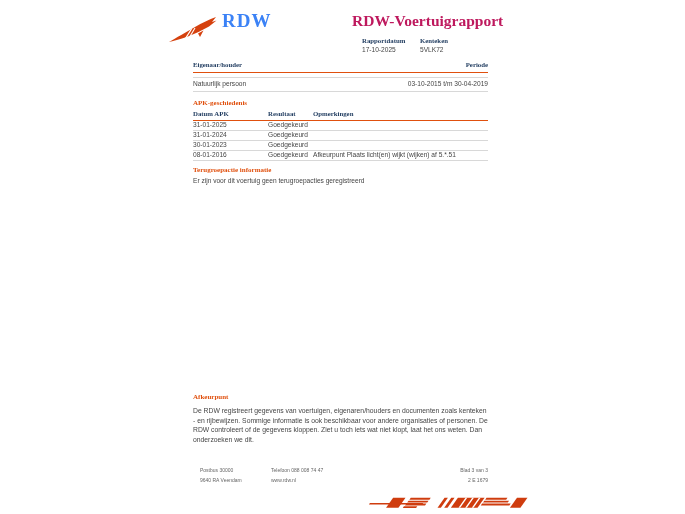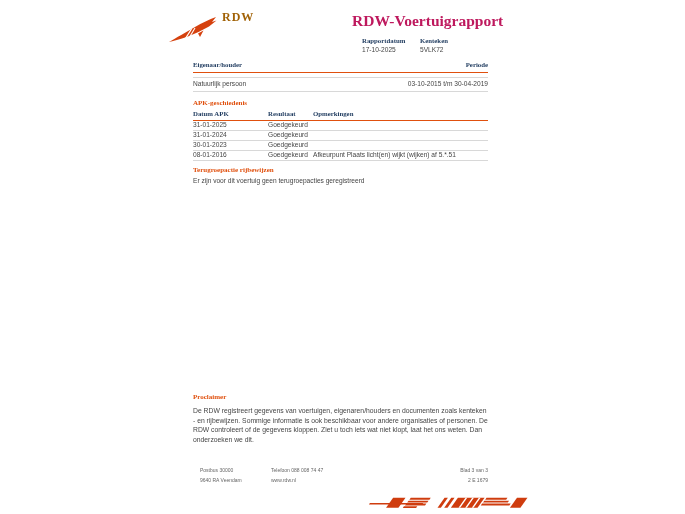--- a/index.html
+++ b/index.html
@@ -1,22 +1,22 @@
 <!DOCTYPE html>
 <html><head>
 <meta charset="utf-8">
 <style>
   html,body{margin:0;padding:0;background:#ffffff;}
   .canvas{position:relative;width:685px;height:514px;background:#ffffff;overflow:hidden;
           font-family:"Liberation Sans",sans-serif;color:#454545;}
   .abs{position:absolute;}
 
   
-  .wordmark{font-family:"Liberation Serif",serif;font-weight:bold;font-size:12px;
-            color:#a16207;letter-spacing:1px;line-height:1;}
+  .wordmark{font-family:"Liberation Serif",serif;font-weight:bold;font-size:19px;
+            color:#3b82f6;letter-spacing:1px;line-height:1;}
   .doc-title{font-family:"Liberation Serif",serif;font-weight:bold;font-size:15.5px;
              color:#be185d;line-height:1;}
   .meta{display:flex;gap:16px;}
   .meta-label{font-family:"Liberation Serif",serif;font-weight:bold;font-size:6.8px;color:#1e3a5e;}
   .meta-value{font-size:6.6px;color:#454545;margin-top:2px;}
 
   
   .sec-heading{font-family:"Liberation Serif",serif;font-weight:bold;font-size:7px;color:#e0500e;line-height:1;}
   .hdr-row{display:flex;justify-content:space-between;border-bottom:1px solid #e0500e;padding-bottom:3px;}
   .hdr-label{font-family:"Liberation Serif",serif;font-weight:bold;font-size:6.8px;color:#1e3a5e;line-height:1;}
@@ -93,26 +93,26 @@
       <span class="cell"></span>
     </div>
     <div class="apk-grid apk-row">
       <span class="cell">08-01-2016</span>
       <span class="cell">Goedgekeurd</span>
       <span class="cell">Afkeurpunt Plaats licht(en) wijkt (wijken) af 5.*.51</span>
     </div>
   </div>
 
   <div class="abs" style="left:193px;top:167px;width:295px;">
-    <div class="sec-heading">Terugroepactie rijbewijzen</div>
+    <div class="sec-heading">Terugroepactie informatie</div>
     <div class="cell" style="margin-top:4px;">Er zijn voor dit voertuig geen terugroepacties geregistreerd</div>
   </div>
 
   <div class="abs" style="left:193px;top:394px;width:296px;">
-    <div class="sec-heading">Proclaimer</div>
+    <div class="sec-heading">Afkeurpunt</div>
     <div class="body-text" style="margin-top:5px;">De RDW registreert gegevens van voertuigen, eigenaren/houders en documenten zoals kenteken - en rijbewijzen. Sommige informatie is ook beschikbaar voor andere organisaties of personen. De RDW controleert of de gegevens kloppen. Ziet u toch iets wat niet klopt, laat het ons weten. Dan onderzoeken we dit.</div>
   </div>
 
   <div class="abs" style="left:193px;top:468px;width:295px;">
     <div class="abs foot" style="left:7px;top:0;">Postbus 30000</div>
     <div class="abs foot" style="left:7px;top:10px;">9640 RA Veendam</div>
     <div class="abs foot" style="left:78px;top:0;">Telefoon 088 008 74 47</div>
     <div class="abs foot" style="left:78px;top:10px;">www.rdw.nl</div>
     <div class="abs foot right-align" style="right:0;top:0;width:80px;">Blad 3 van 3</div>
     <div class="abs foot right-align" style="right:0;top:10px;width:80px;">2 E 1679</div>

